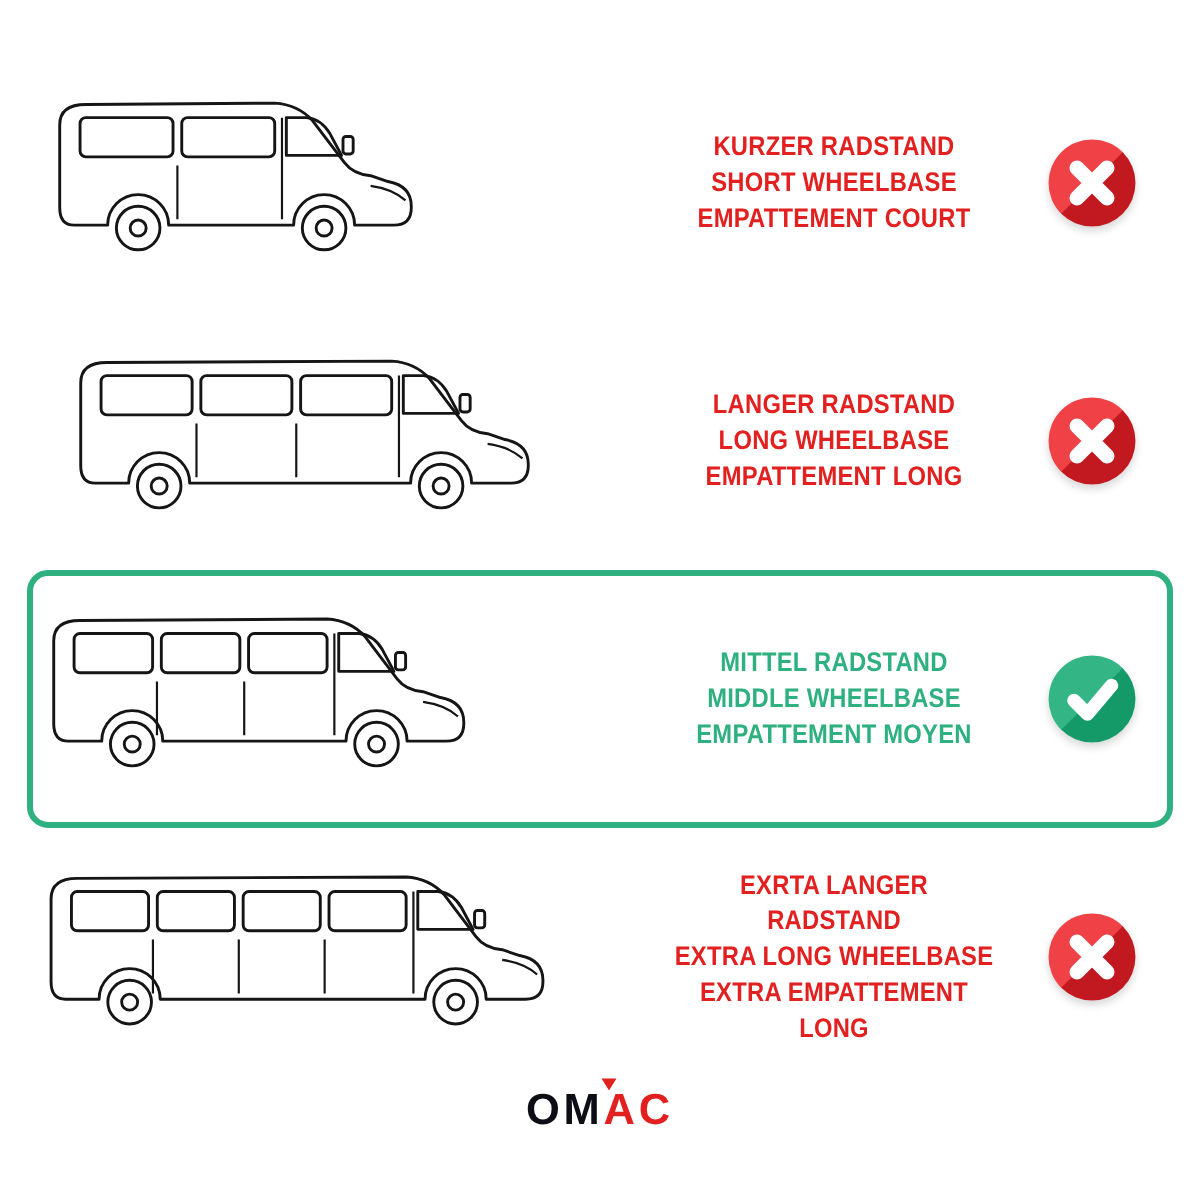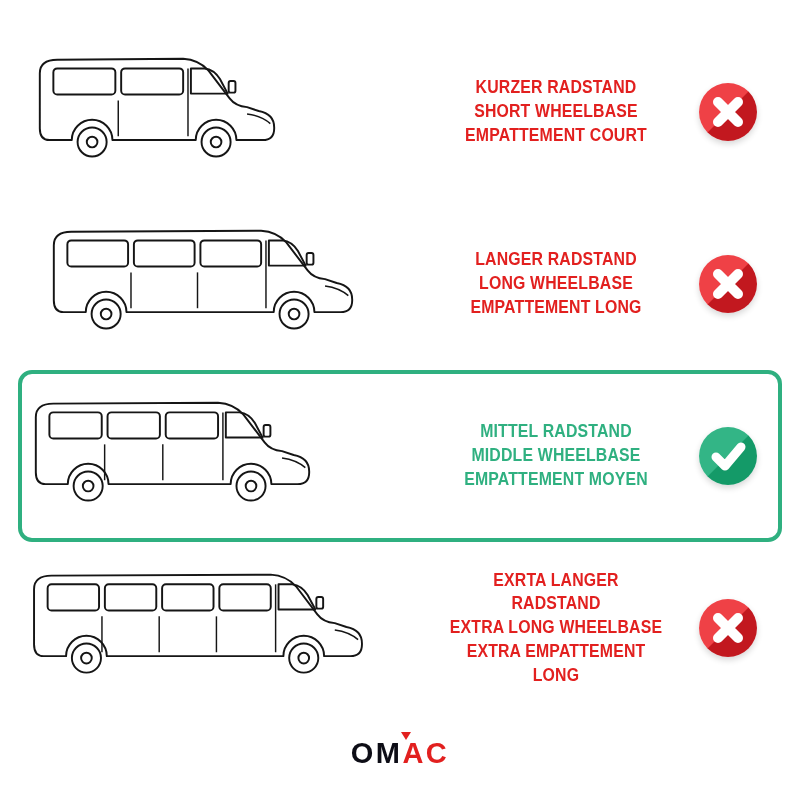--- a/index.html
+++ b/index.html
@@ -10,21 +10,21 @@
   *{margin:0;padding:0;box-sizing:border-box}
   html,body{width:800px;height:800px}
   body{
     background:#ffffff;
     font-family:"Liberation Sans", sans-serif;
     overflow:hidden;
   }
   .page{
     width:800px;height:800px;
     display:flex;flex-direction:column;
-    padding-top:26px;
+    padding-top:36px;
   }
   .row{
     display:flex;align-items:center;
     height:172px;
     margin:0 18px;
     border:4px solid transparent;
     border-radius:14px;
   }
   .row.selected{border-color:var(--green)}
   .van-wrap{
@@ -53,21 +53,21 @@
   }
   .badge{
     width:58px;height:58px;border-radius:50%;
     display:flex;align-items:center;justify-content:center;
     box-shadow:0 3px 6px rgba(0,0,0,.16);
   }
   .badge.x{background:linear-gradient(135deg,#ef4146 49.5%,#c2181f 50.5%)}
   .badge.check{background:linear-gradient(135deg,#33b586 49.5%,#149a68 50.5%)}
   .logo{
     flex:1;
-    display:flex;align-items:center;justify-content:center;
+    display:flex;align-items:flex-start;justify-content:center;
     font-weight:800;font-size:29px;letter-spacing:2.5px;
     position:relative;
     padding-bottom:8px;
   }
   .logo-inner{position:relative;display:inline-block}
   .logo .dark{color:#0d0d16}
   .logo .redpart{color:var(--red)}
   .logo-tri{
     position:absolute;
     top:-5px;left:50%;

